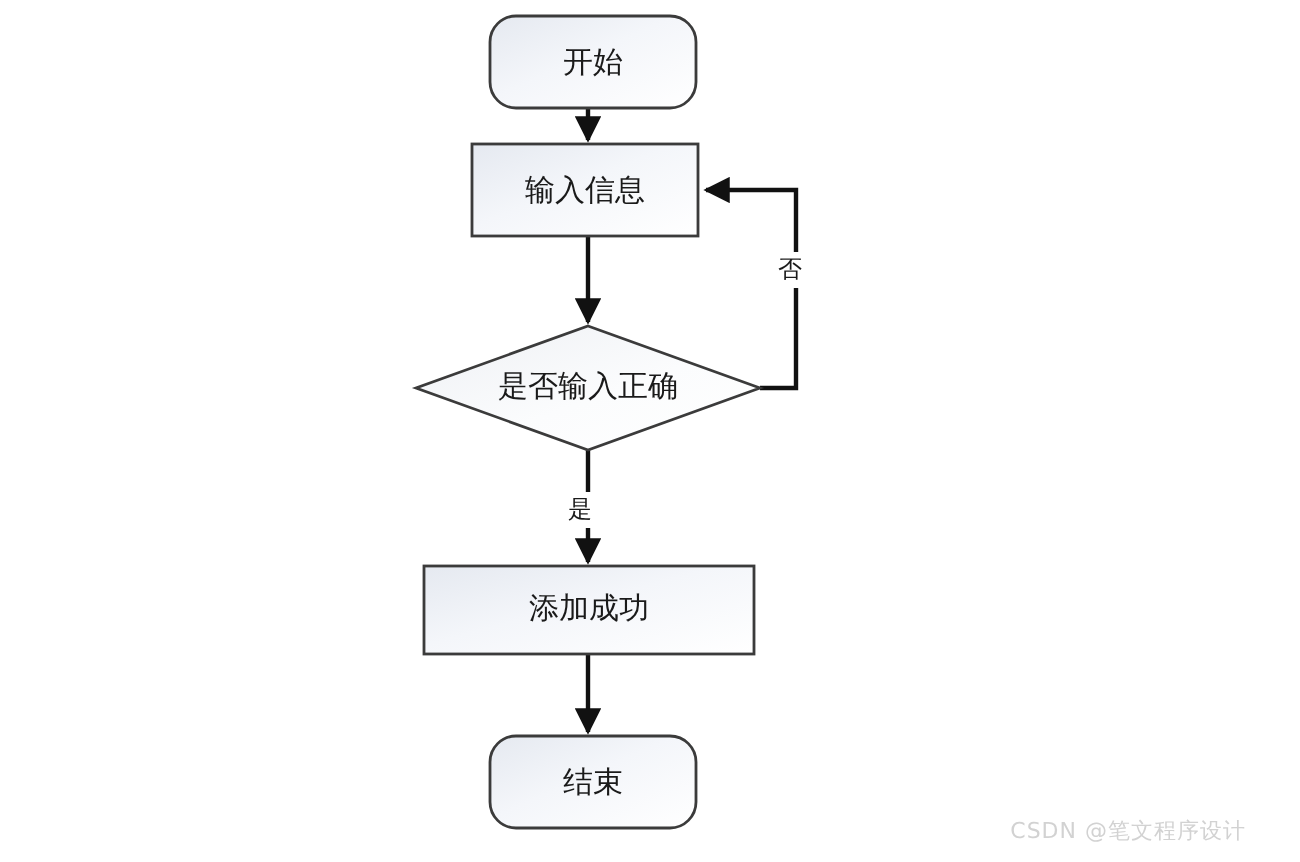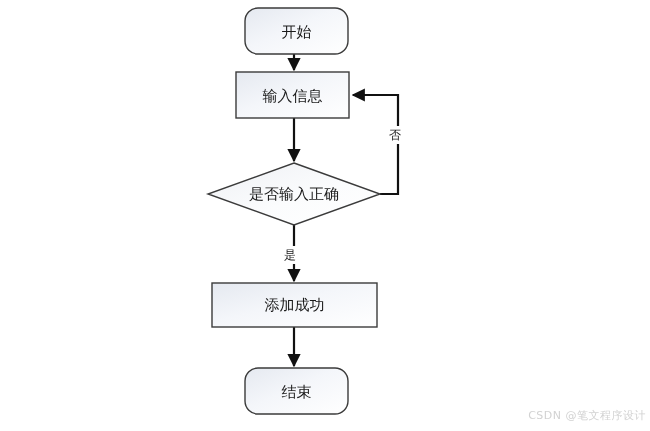--- a/index.html
+++ b/index.html
@@ -44,21 +44,21 @@
     stroke: #3b3b3b;
     stroke-width: 1.4;
   }
   .conn-line {
     stroke: #111111;
     stroke-width: 2.2;
     fill: none;
   }
   .watermark {
     position: absolute;
-    right: 4px;
+    right: 27px;
     bottom: 8px;
     font-family: "DejaVu Sans", "Liberation Sans", sans-serif;
     font-size: 11px;
     color: #d2d2d2;
     letter-spacing: 0.5px;
     white-space: nowrap;
     user-select: none;
   }
 </style>
 </head>

